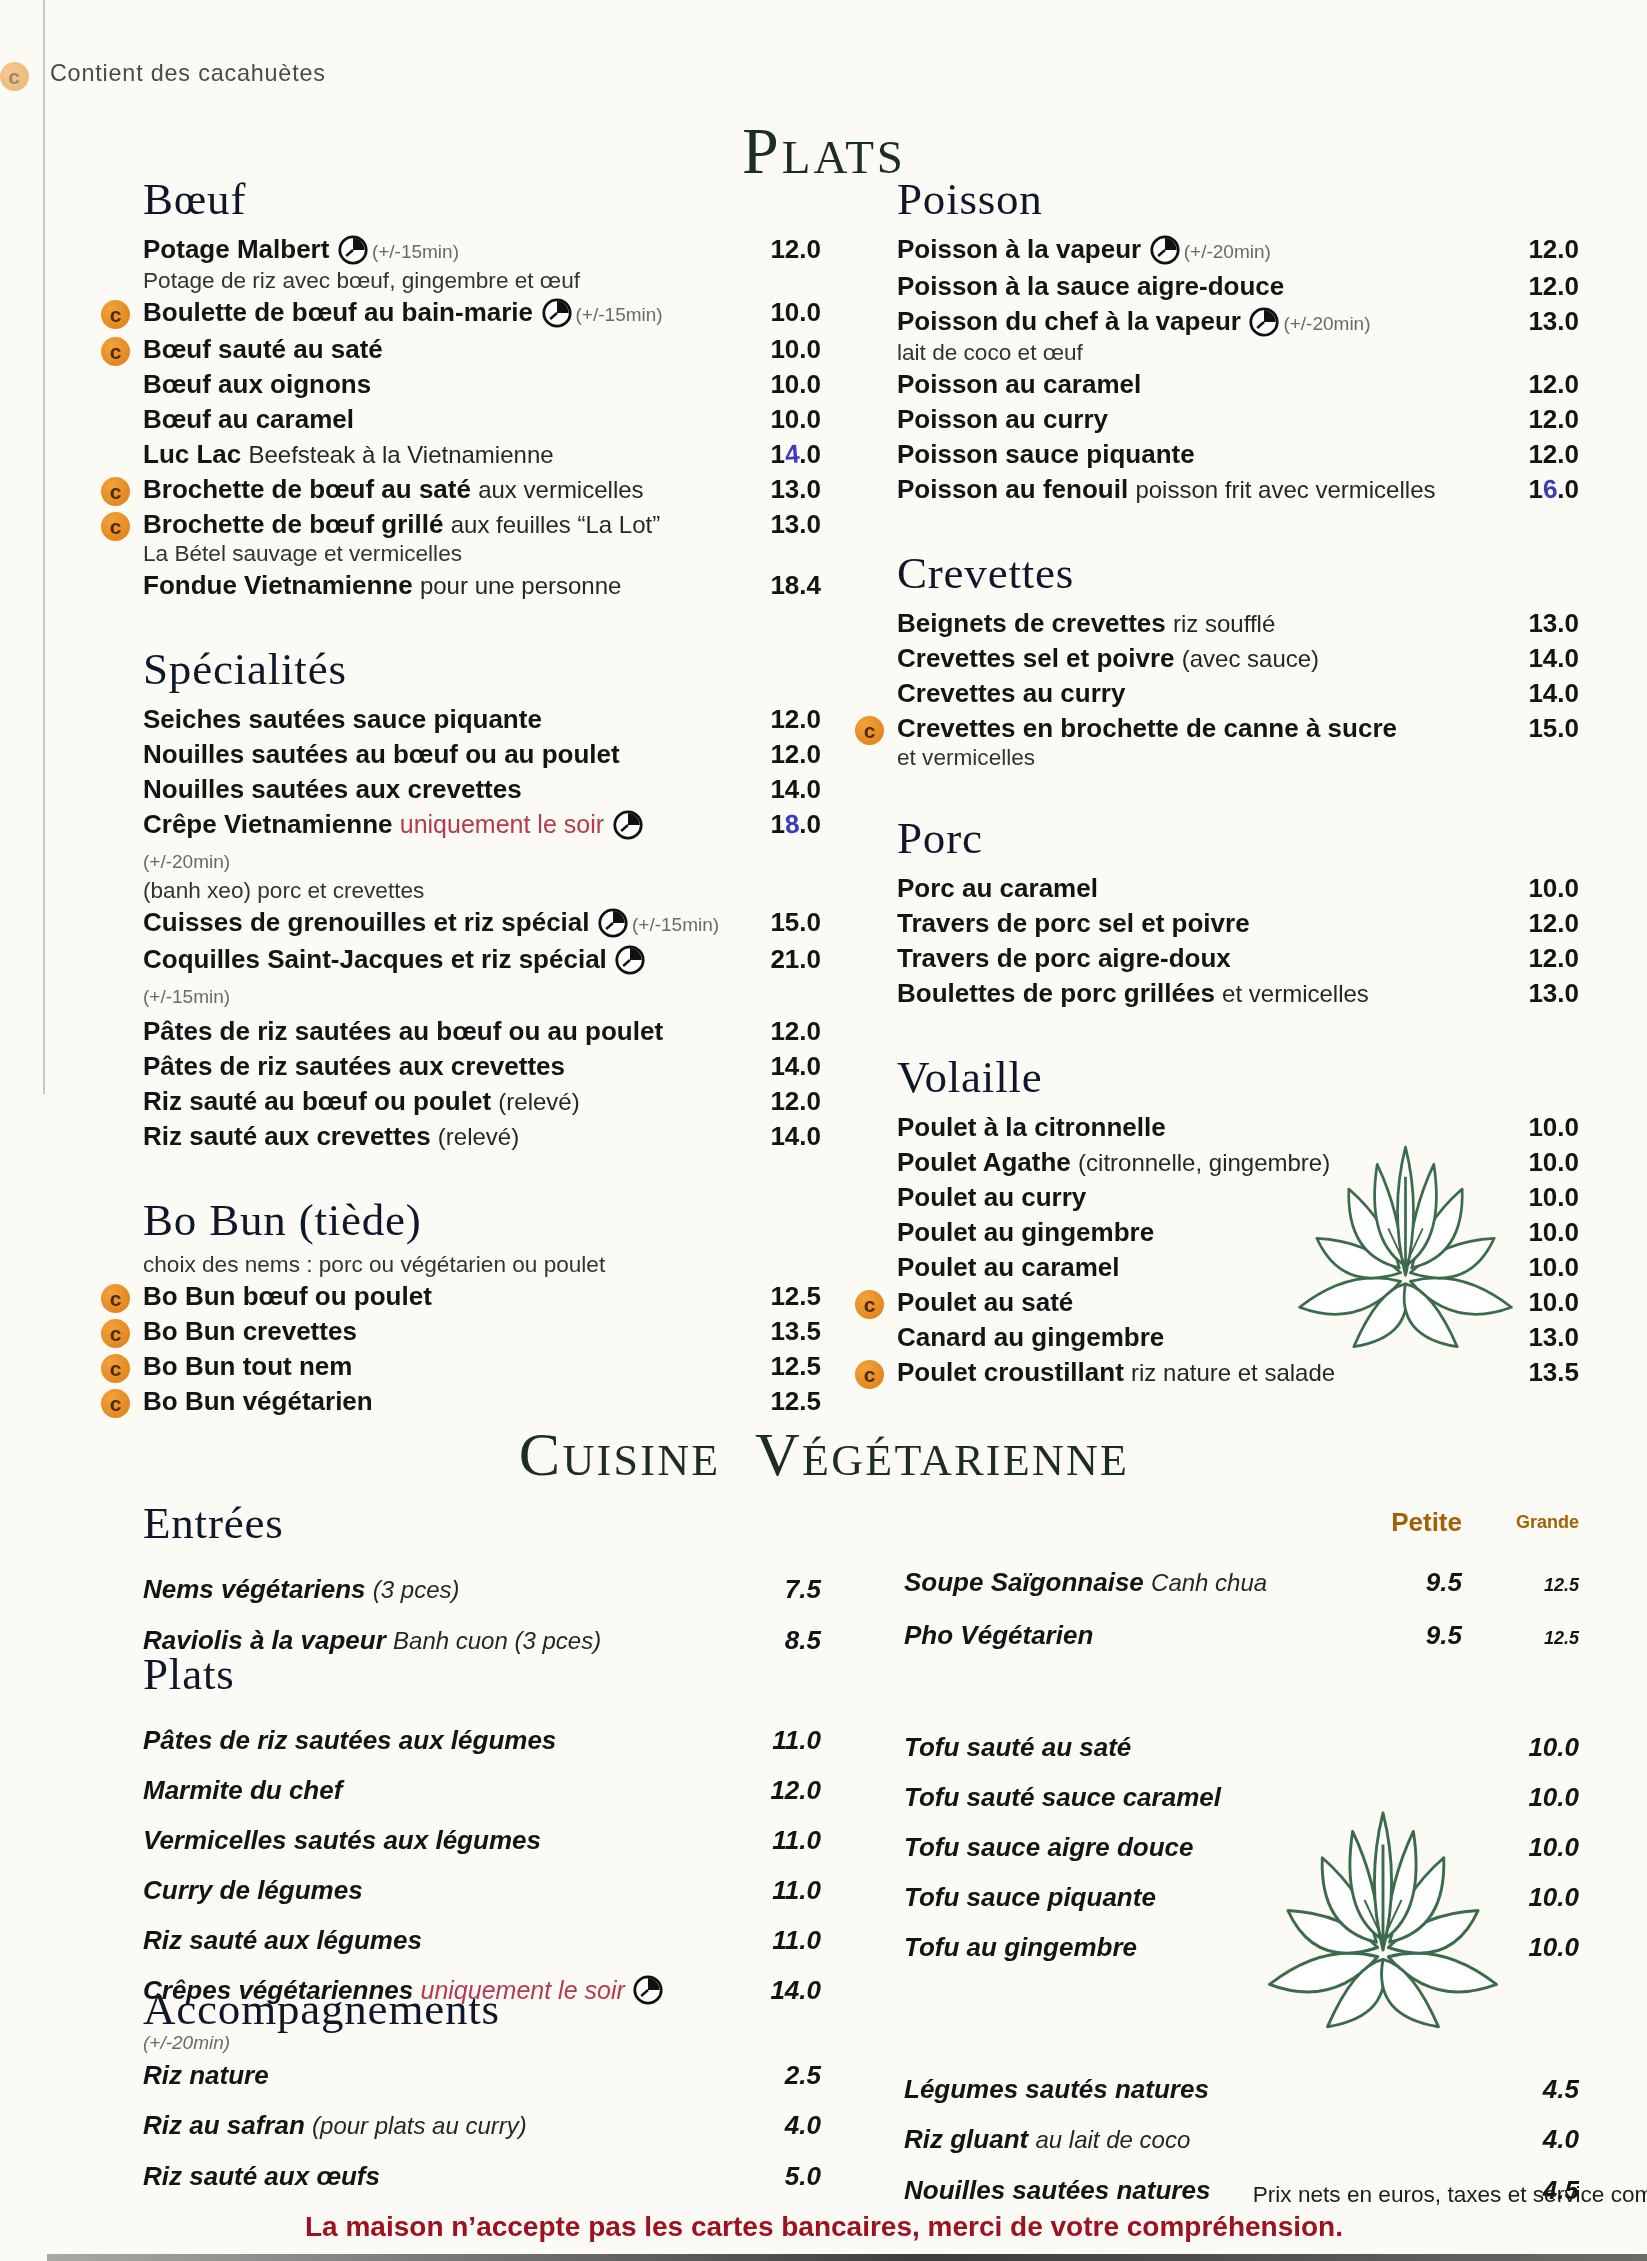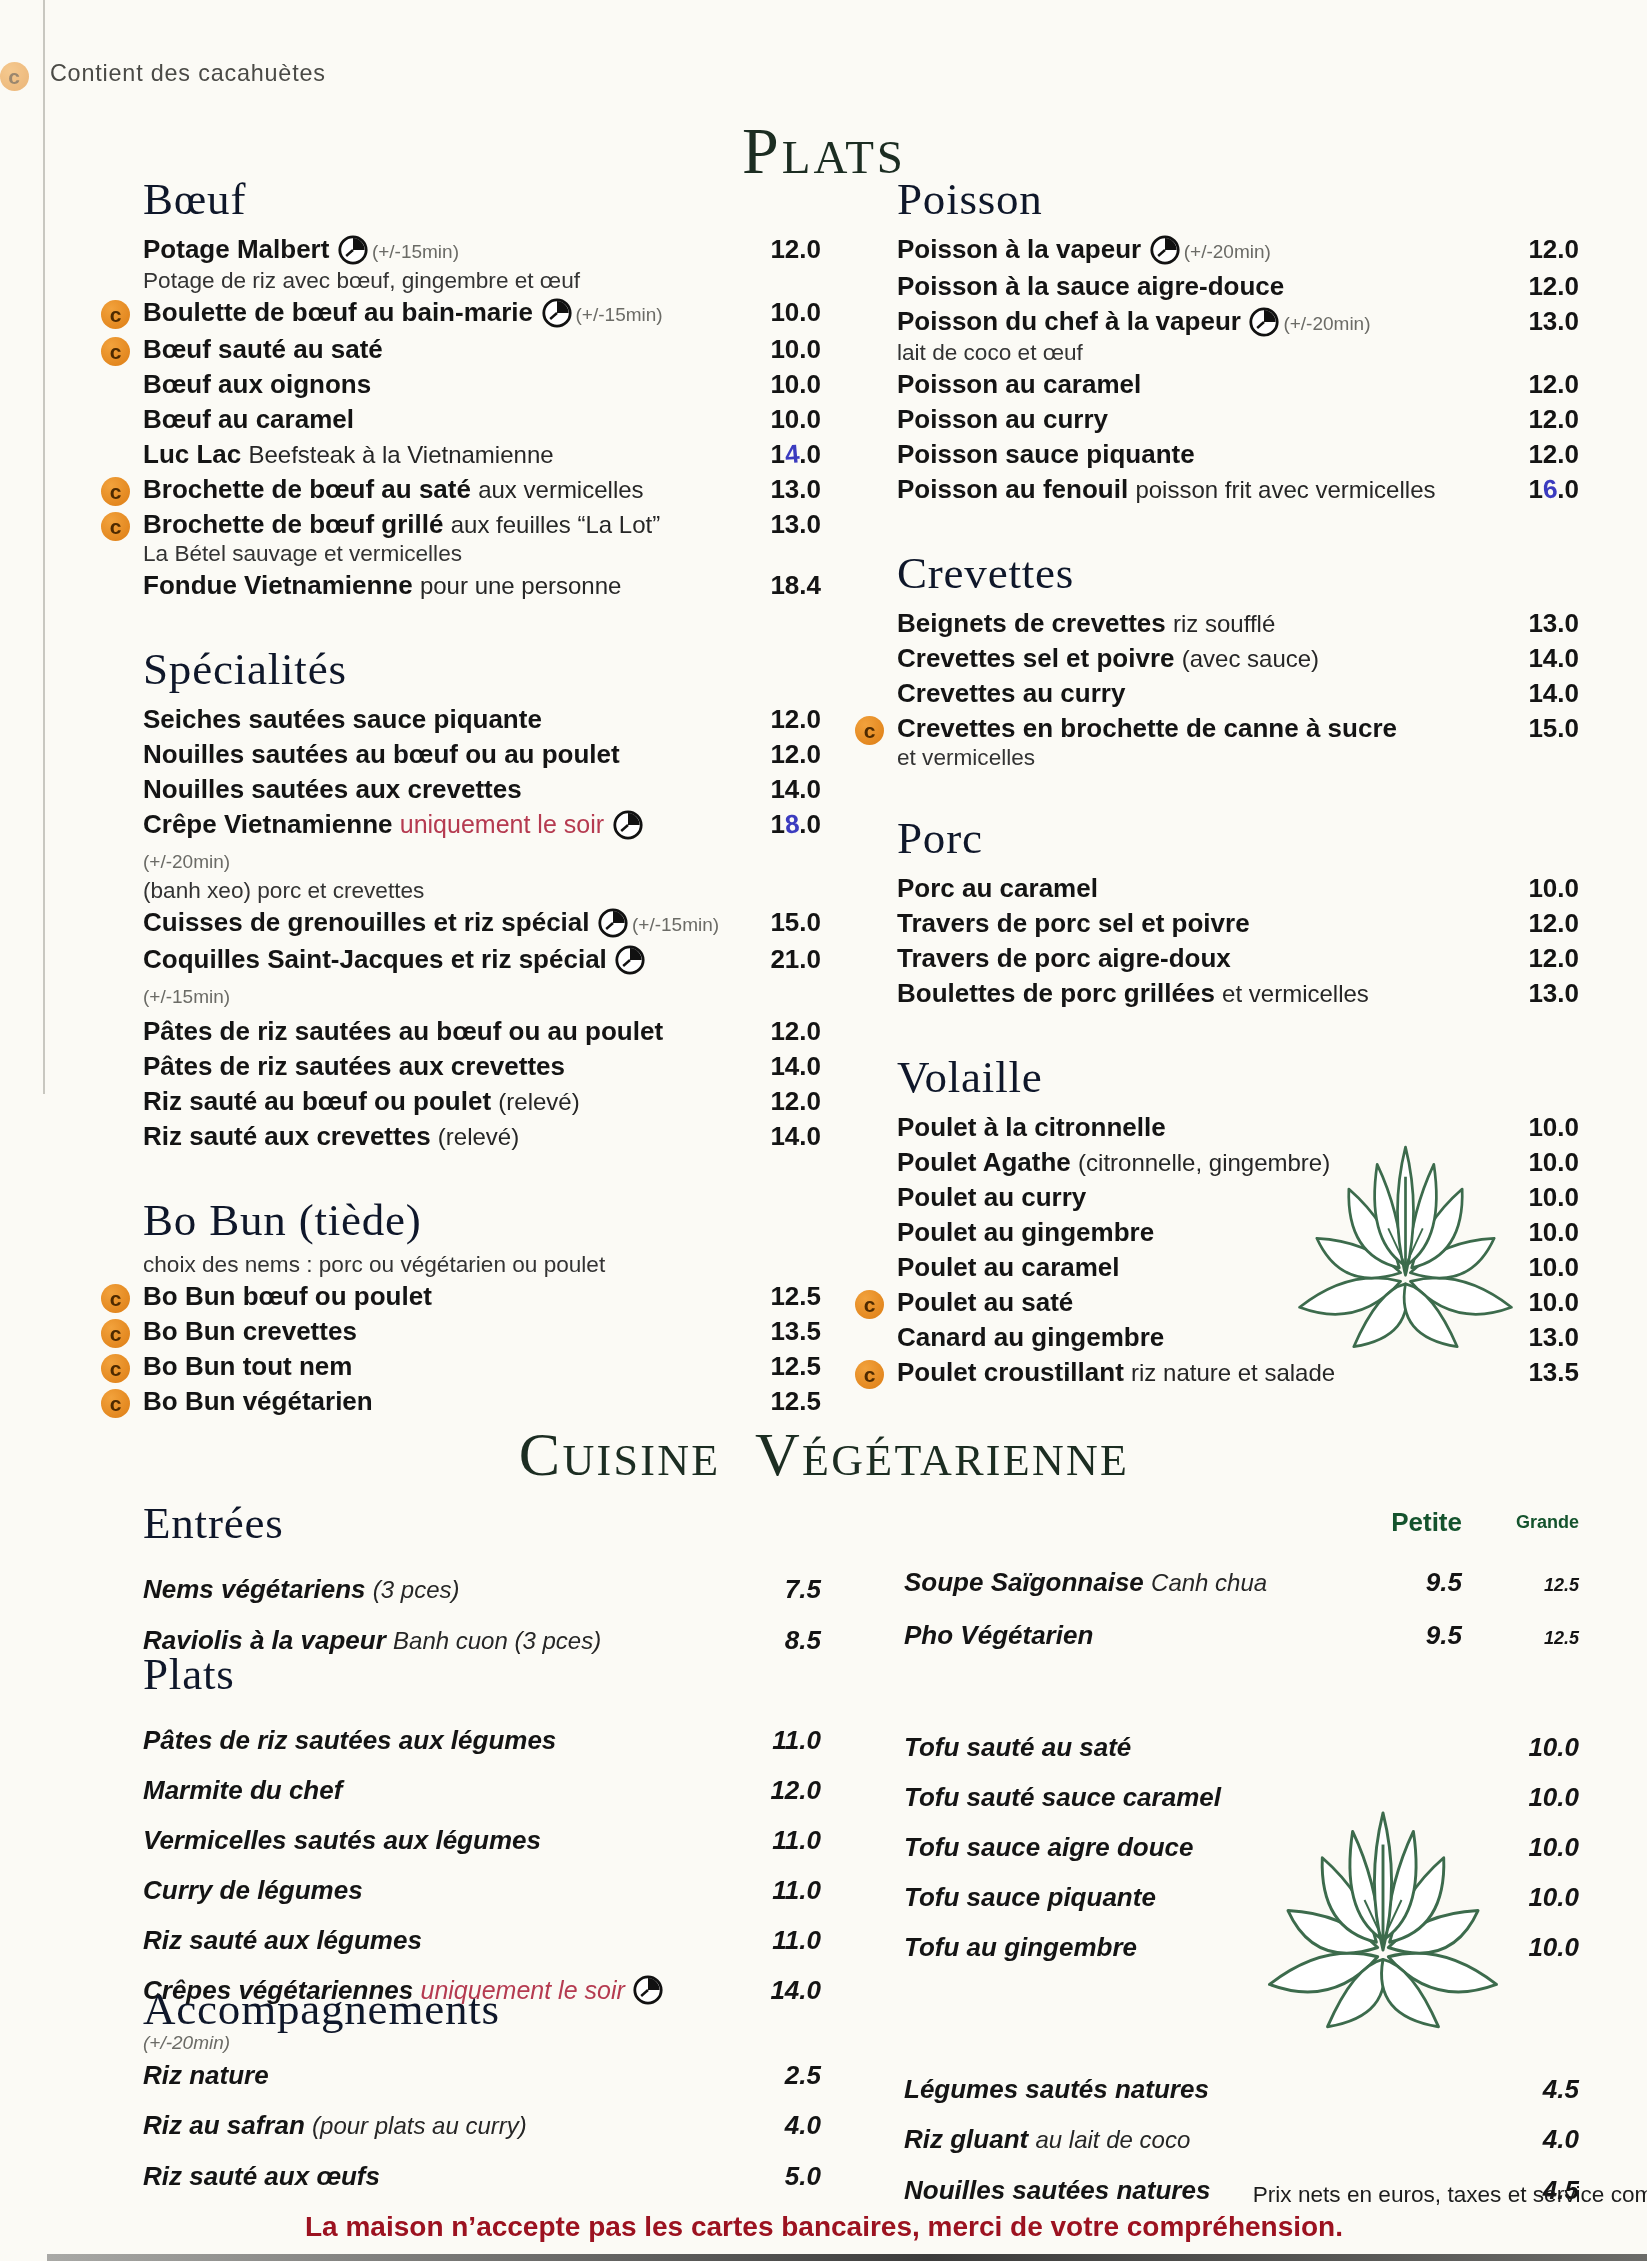--- a/index.html
+++ b/index.html
@@ -46,21 +46,21 @@
   .sub{line-height:29px;font-size:22.6px;color:#333;margin-top:-3px;}
   .gap{height:7.5px;}
 
   .ic-c{position:absolute;left:-42px;top:4.5px;width:29px;height:29px;border-radius:50%;
     background:radial-gradient(circle at 35% 30%, #f2a23c, #dd7d14);
     color:#4e2a00;font-size:21px;font-weight:bold;
     display:flex;align-items:center;justify-content:center;line-height:1;}
   .clock{width:32px;height:32px;vertical-align:-7.5px;margin:0 3px 0 7.5px;}
   .ink{color:#3b3bbf;display:inline-block;transform:rotate(-5deg);font-weight:bold;}
 
-  .hdr-sizes{display:flex;font-size:26px;font-weight:bold;color:#14532d;line-height:33px;}
+  .hdr-sizes{display:flex;font-size:26px;font-weight:bold;color:#a16207;line-height:33px;}
   .hdr-sizes .sp{flex:1;}
 
   .veg-block{position:absolute;}
   #veg-entrees{left:143px;top:1496px;width:678px;}
   #veg-sizes{left:904px;top:1506px;width:675px;}
   #veg-plats{left:143px;top:1647px;width:678px;}
   #veg-tofu{left:904px;top:1722px;width:675px;}
   #veg-accomp{left:143px;top:1982px;width:678px;}
   #veg-sides{left:904px;top:2064px;width:675px;}
 

